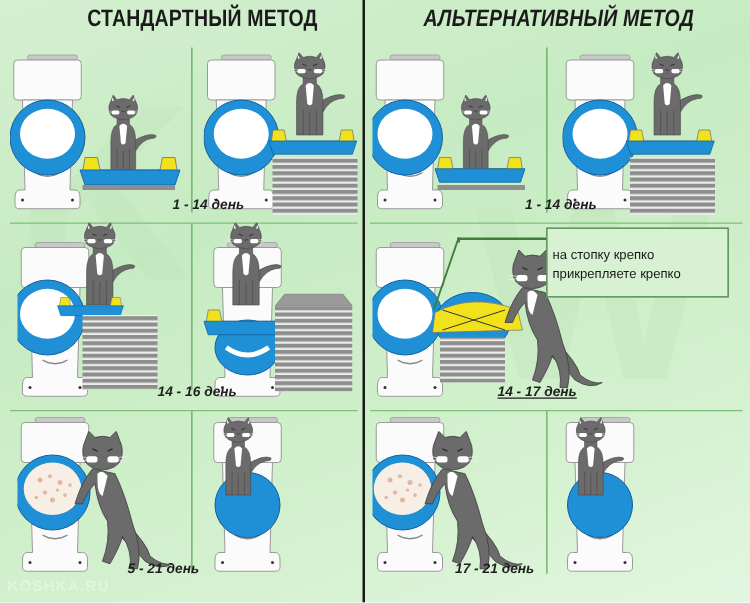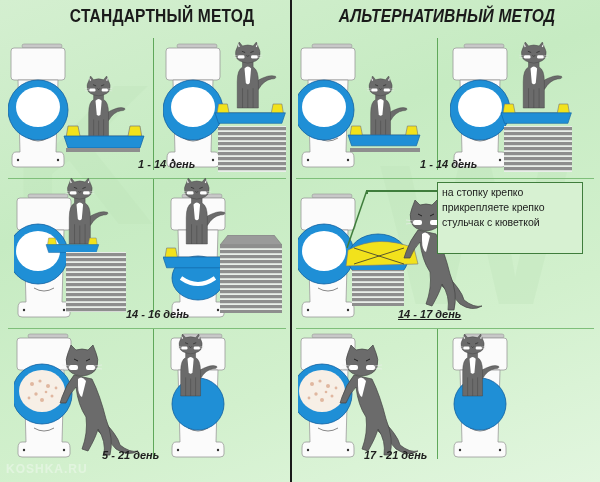--- a/index.html
+++ b/index.html
@@ -9,22 +9,22 @@
   .half{position:absolute;top:0;height:342px;margin-left:17px;}
   .half.left{left:0;width:290px;}
   .half.right{left:276px;width:308px;font-style:italic;}
   .vsep{position:absolute;left:290px;top:0;width:2px;height:482px;background:#1a1a1a;}
   .title{position:absolute;top:5px;left:0;width:100%;text-align:center;font-size:19px;font-weight:bold;
     color:#1a1a1a;transform:scaleX(0.82);letter-spacing:0.2px;font-family:"Liberation Sans",sans-serif;}
   .hline{position:absolute;height:1px;background:#7fbf7a;}
   .vline{position:absolute;width:1px;background:#5fa85a;}
   .day{position:absolute;font-size:11px;font-weight:bold;font-style:italic;color:#1e1e1e;white-space:nowrap;}
   .panel{position:absolute;}
-  .callout{position:absolute;left:437px;top:182px;width:146px;height:72px;border:1.5px solid #3f7d3c;
-    background:#d7f1d2;font-size:10.5px;line-height:15px;color:#1a1a1a;padding:2px 4px;box-sizing:border-box;}
+  .callout{position:absolute;left:437px;top:182px;width:146px;height:56px;border:1.5px solid #3f7d3c;
+    background:#d7f1d2;font-size:10.5px;line-height:15px;color:#1a1a1a;padding:14px 4px;box-sizing:border-box;}
   .callout div{white-space:nowrap;}
   .leader{position:absolute;background:#3f7d3c;}
   .wm{position:absolute;left:6px;top:462px;font-size:12px;font-weight:bold;color:#e6f6e4;letter-spacing:1px;opacity:.8;}
   .bgmark{position:absolute;color:#bfe4ba;font-weight:bold;font-size:200px;opacity:.35;font-family:"Liberation Sans",sans-serif;}
 </style>
 </head>
 <body>
 
 <div class="bgmark" style="left:10px;top:40px;">K</div>
 <div class="bgmark" style="left:380px;top:120px;">W</div>
@@ -238,21 +238,20 @@
     <use href="#cat-stand"></use>
   </svg>
 <div class="leader" style="left:366px;top:190px;width:71px;height:1.5px;"></div>
 <div class="leader" style="left:366px;top:190px;width:1.5px;height:4px;transform-origin:top left;"></div>
 <svg class="panel" style="left:345px;top:190px" width="24" height="60">
     <line x1="22" y1="0" x2="2" y2="58" stroke="#3f7d3c" stroke-width="1.5"></line>
   </svg>
 <div class="callout">
   <div>на стопку крепко</div>
   <div>прикрепляете крепко</div>
-  <div>стульчак с кюветкой</div>
 </div>
 <div class="day" style="left:398px;top:308px;text-decoration:underline;">14 - 17 день</div>
 
 <svg class="panel" style="left:298px;top:332px" width="70" height="130">
     <use href="#toilet"></use>
     <use href="#seat-litter" transform="translate(-6,-6)"></use>
   </svg>
 <svg class="panel" style="left:338px;top:345px" width="80" height="115">
     <use href="#cat-stand"></use>
   </svg>

